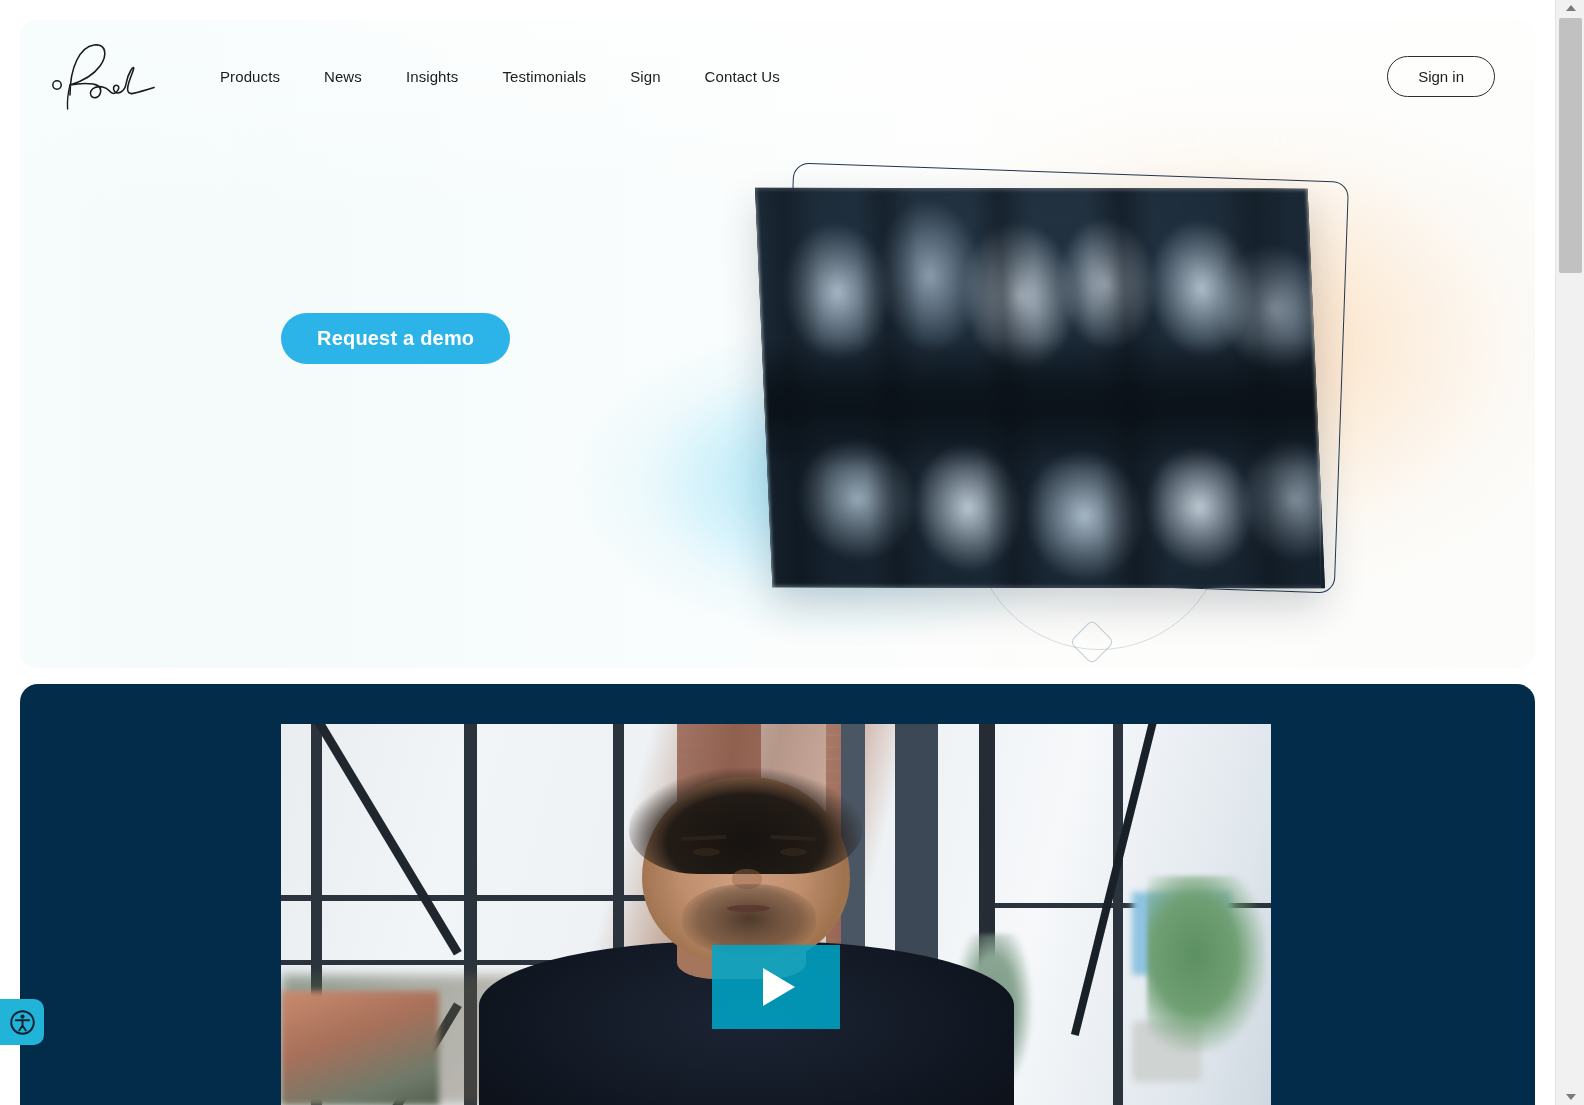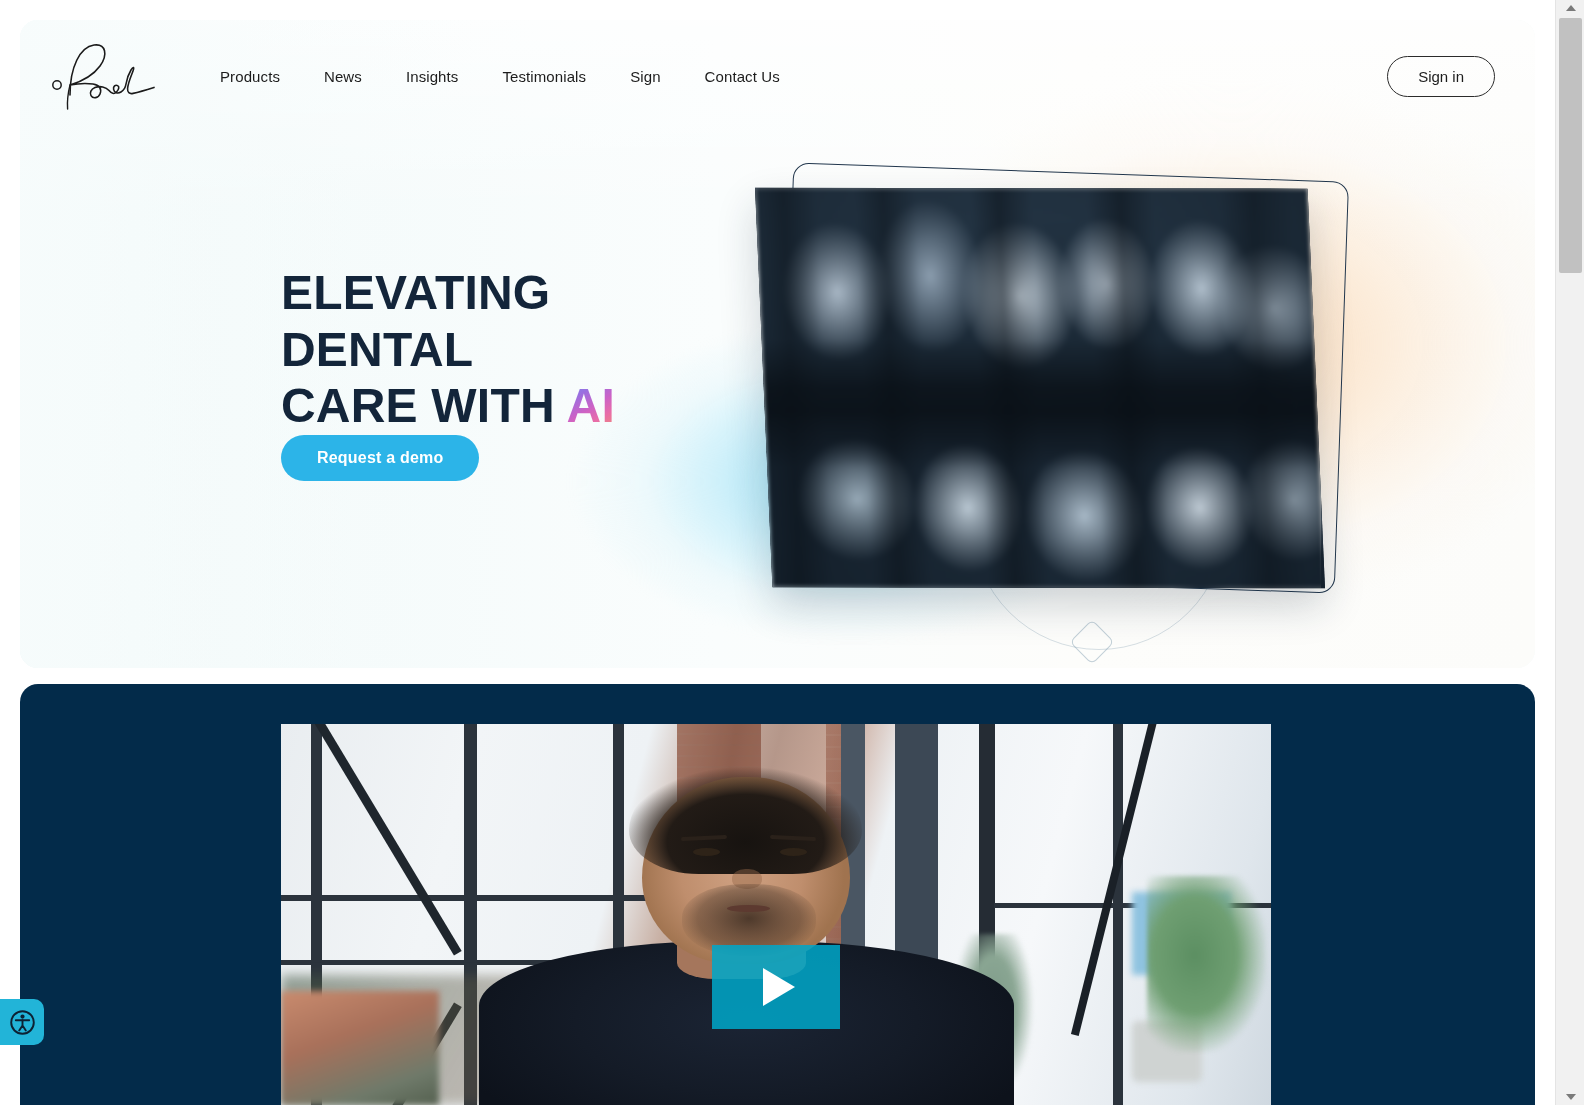--- a/index.html
+++ b/index.html
@@ -130,23 +130,24 @@
     font-weight:700; letter-spacing:0.2px;
     color:#13253a;
   }
   #headline .ai {
     background:linear-gradient(150deg,#6f8ff0 0%, #9a6fe0 28%, #cc62c6 52%, #e86ca8 72%, #f09070 100%);
     -webkit-background-clip:text; background-clip:text;
     -webkit-text-fill-color:transparent; color:transparent;
   }
   #cta {
     display:inline-block;
+    margin-top:48px;
     background:#2cb4e8;
     color:#ffffff;
-    font-size:16px; font-weight:700;
+    font-size:20px; font-weight:700;
     letter-spacing:0.2px;
     border:none; border-radius:40px;
     padding:14px 36px;
     cursor:pointer;
   }
 
   
   #xray-wrap {
     position:absolute; left:720px; top:140px;
     width:660px; height:490px; z-index:15;
@@ -443,24 +444,20 @@
           <a class="nav-link">Sign</a>
           <a class="nav-link">Contact Us</a>
         </nav>
 
         <div id="nav-spacer"></div>
 
         <button id="signin">Sign in</button>
       </header>
 
       <div id="hero-copy">
-        <h1 id="headline">
-          <span>ELEVATING DENTAL</span><br>
-          <span>CARE WITH </span><span class="ai">AI</span>
-        </h1>
         <button id="cta">Request a demo</button>
       </div>
 
       <div id="xray-wrap">
         <div id="deco-circle"></div>
         <div id="deco-diamond"></div>
         <div id="xray-outline"></div>
         <div id="xray-plate">
           <div class="xr-layer xr-base"></div>
           <div class="xr-layer xr-gap"></div>

